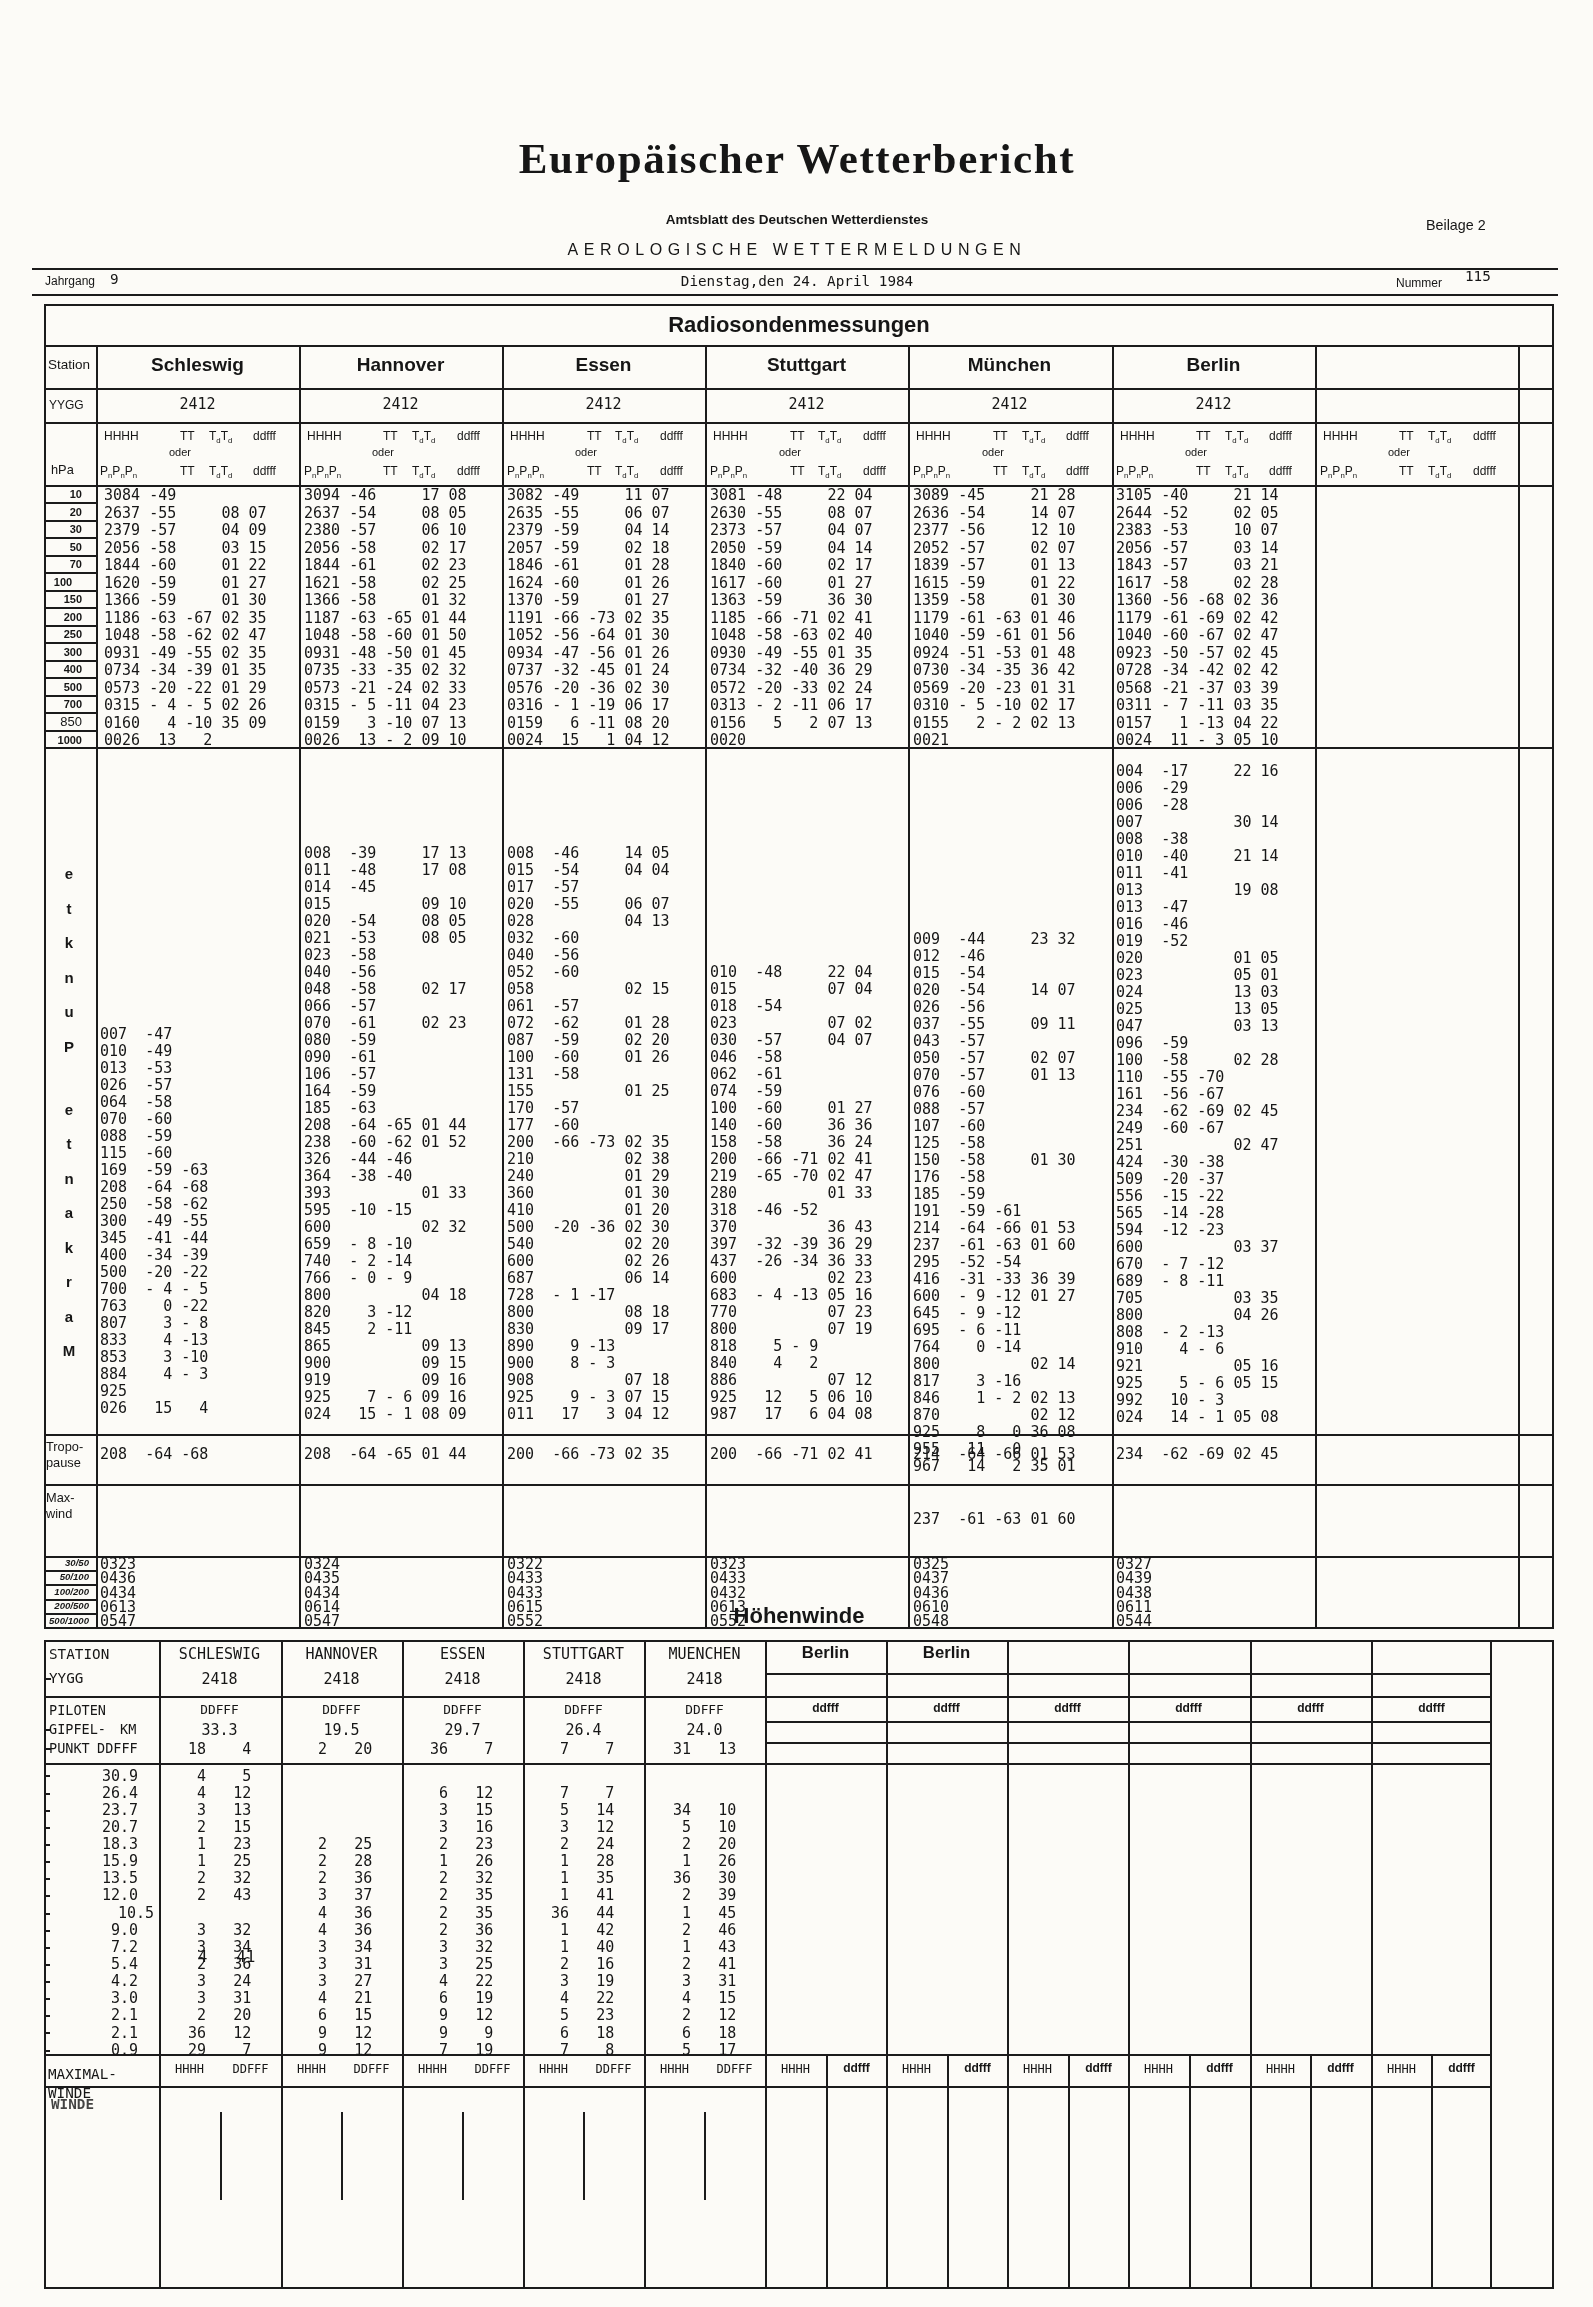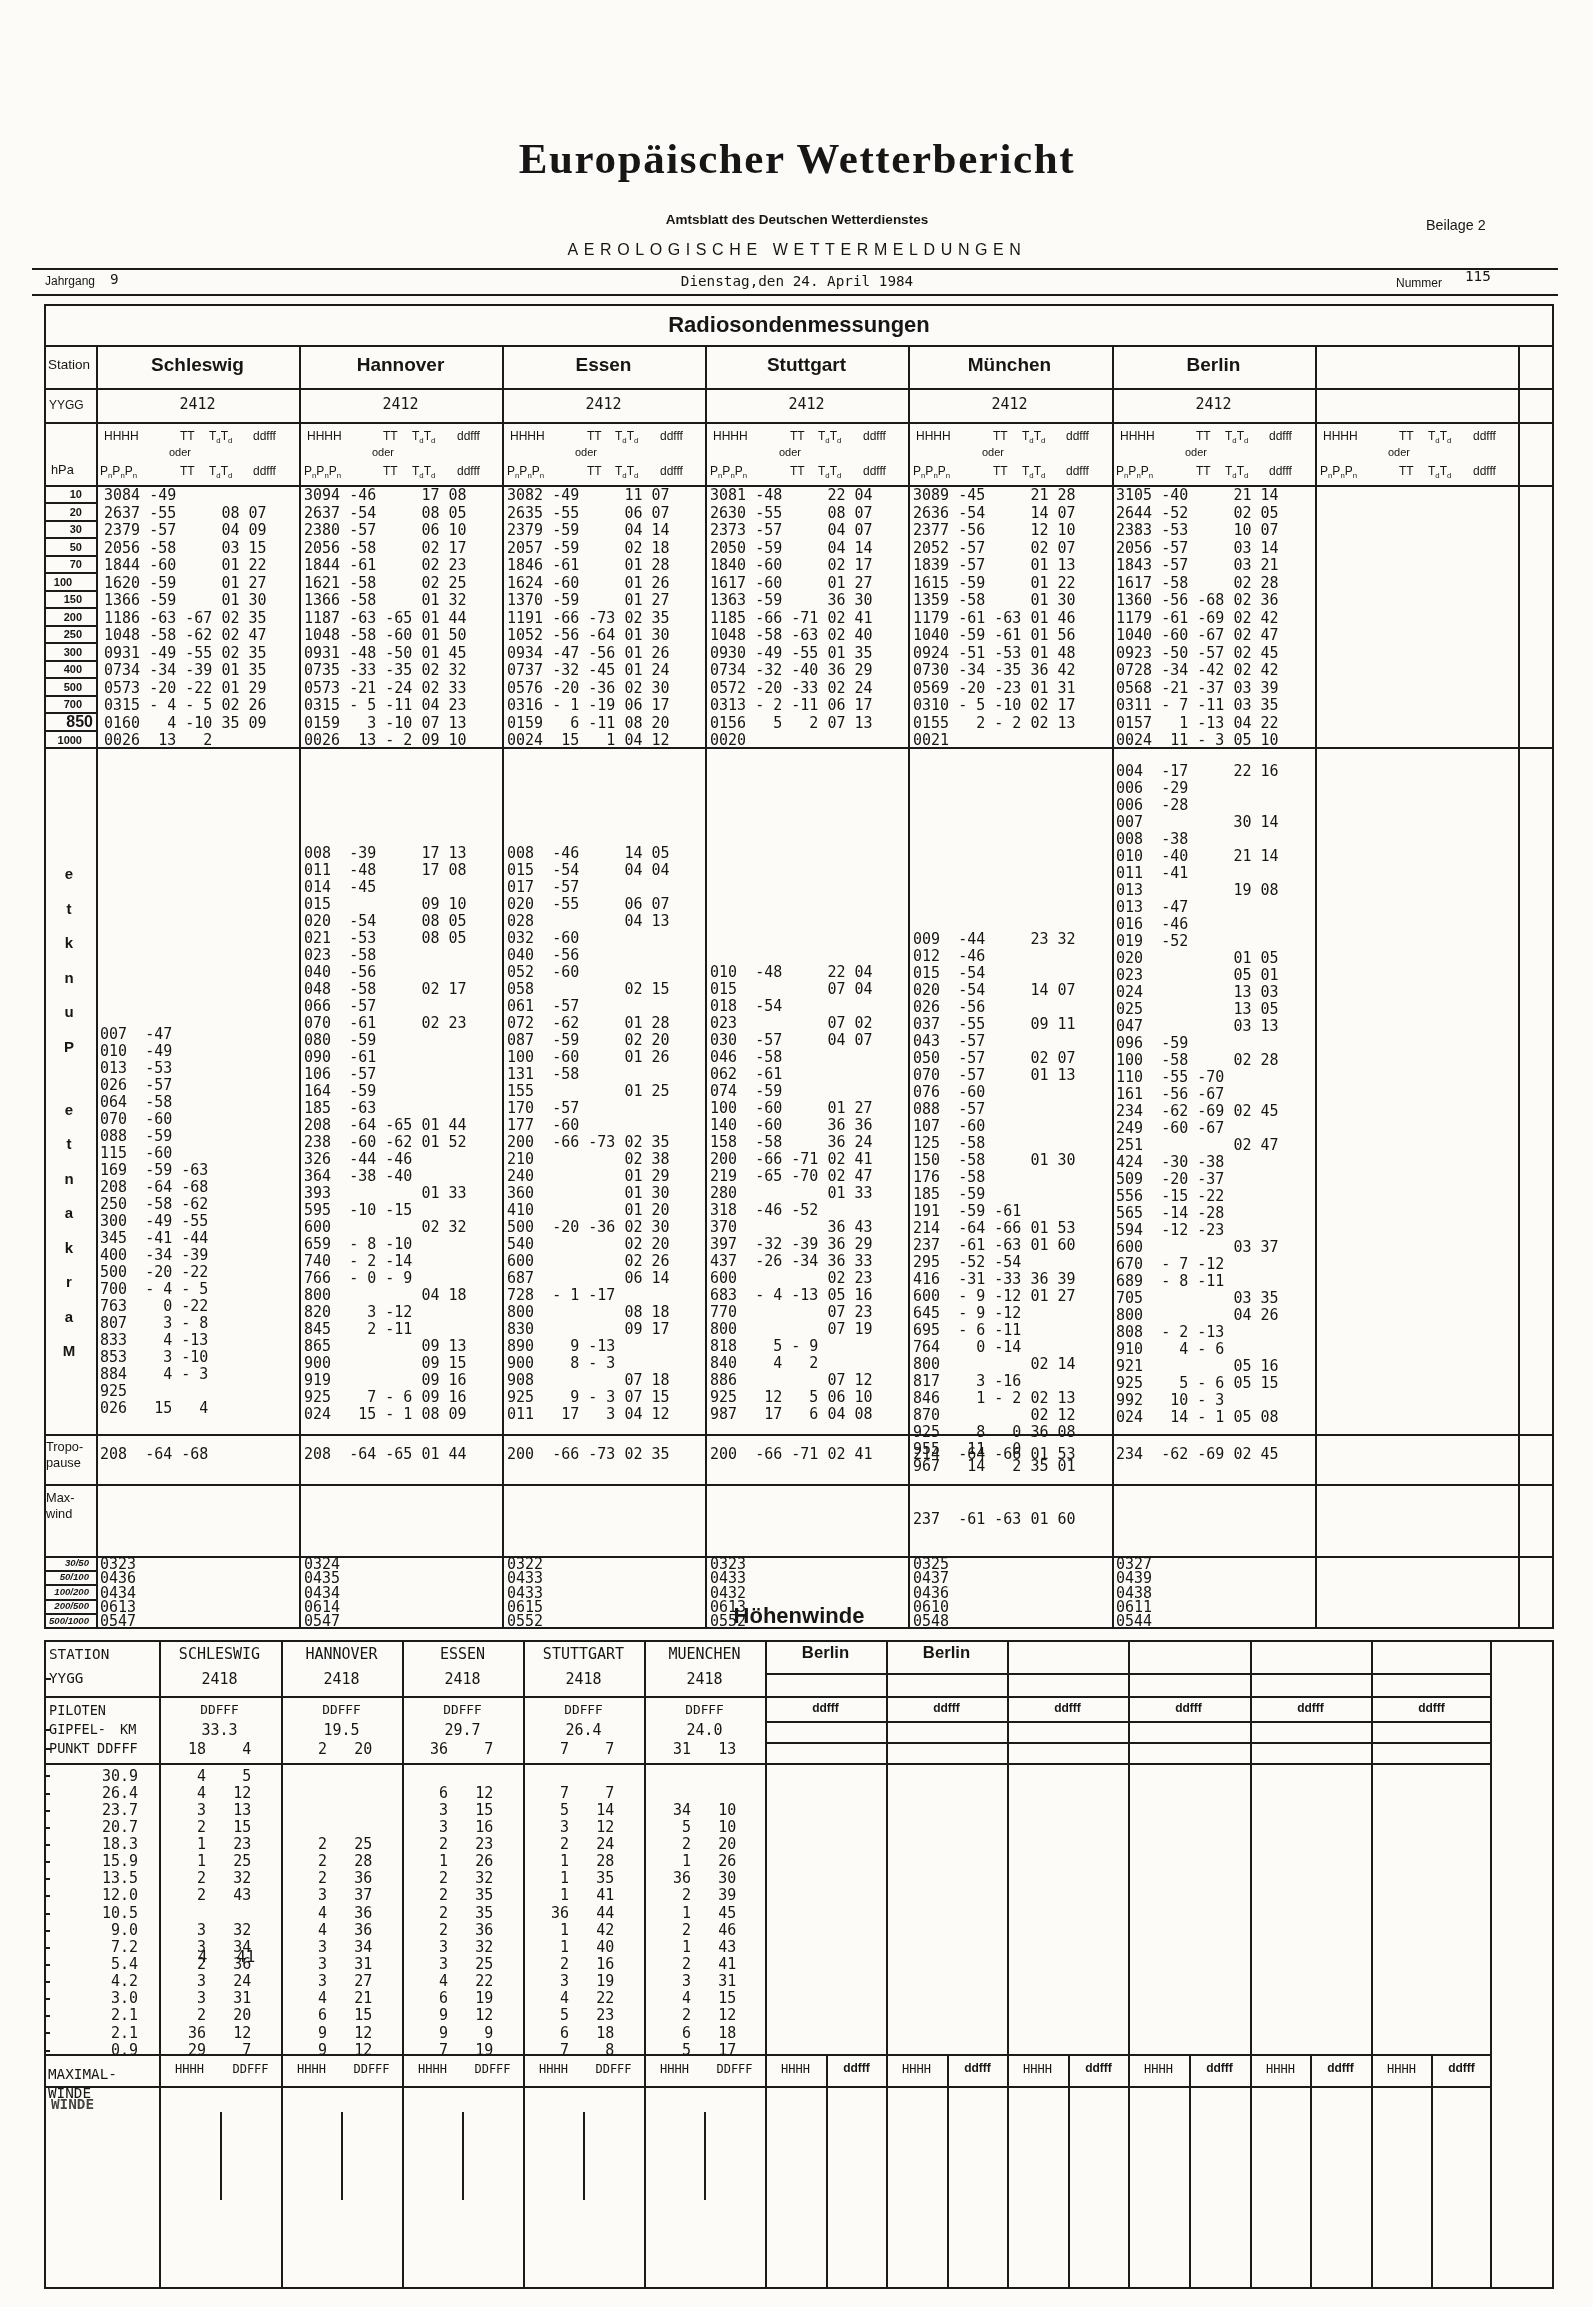--- a/index.html
+++ b/index.html
@@ -79,21 +79,21 @@
       <div class="abs sans" style="left: 44px; top: 626px; width: 38px; text-align: right; font-size: 11px; font-weight: bold; line-height: 16px;">250</div>
       <div class="ln" style="left: 44px; top: 642px; width: 52px; height: 1.6px;"></div>
       <div class="abs sans" style="left: 44px; top: 644px; width: 38px; text-align: right; font-size: 11px; font-weight: bold; line-height: 16px;">300</div>
       <div class="ln" style="left: 44px; top: 660px; width: 52px; height: 1.6px;"></div>
       <div class="abs sans" style="left: 44px; top: 661px; width: 38px; text-align: right; font-size: 11px; font-weight: bold; line-height: 16px;">400</div>
       <div class="ln" style="left: 44px; top: 677px; width: 52px; height: 1.6px;"></div>
       <div class="abs sans" style="left: 44px; top: 679px; width: 38px; text-align: right; font-size: 11px; font-weight: bold; line-height: 16px;">500</div>
       <div class="ln" style="left: 44px; top: 695px; width: 52px; height: 1.6px;"></div>
       <div class="abs sans" style="left: 44px; top: 696px; width: 38px; text-align: right; font-size: 11px; font-weight: bold; line-height: 16px;">700</div>
       <div class="ln" style="left: 44px; top: 712px; width: 52px; height: 1.6px;"></div>
-      <div class="abs sans" style="left: 44px; top: 714px; width: 38px; text-align: right; font-size: 16px; font-weight: bold; line-height: 16px; padding-left: 11px;">850</div>
+      <div class="abs sans" style="left: 44px; top: 714px; width: 38px; text-align: right; font-size: 13px; font-weight: normal; line-height: 16px;">850</div>
       <div class="ln" style="left: 44px; top: 730px; width: 52px; height: 1.6px;"></div>
       <div class="abs sans" style="left: 44px; top: 732px; width: 38px; text-align: right; font-size: 11px; font-weight: bold; line-height: 16px;">1000</div>
       <div class="abs sans" style="left: 44px; top: 865px; width: 50px; height: 494px; display: flex; flex-direction: column; align-items: center; justify-content: space-between; font-weight: bold; font-size: 15px;">
         <span>e</span>
         <span>t</span>
         <span>k</span>
         <span>n</span>
         <span>u</span>
         <span>P</span>
         <span style="height: 11px;"> </span>
@@ -618,21 +618,21 @@
       <div class="abs mono pre" style="left: 430px; top: 1870px; font-size: 15px; line-height: 16px;"> 2   32</div>
       <div class="abs mono pre" style="left: 551px; top: 1870px; font-size: 15px; line-height: 16px;"> 1   35</div>
       <div class="abs mono pre" style="left: 673px; top: 1870px; font-size: 15px; line-height: 16px;">36   30</div>
       <div class="abs mono" style="left: 44px; top: 1887px; width: 94px; text-align: right; font-size: 15px; line-height: 16px;">12.0</div>
       <div class="ln" style="left: 44px; top: 1895px; width: 6.4px; height: 1.6px;"></div>
       <div class="abs mono pre" style="left: 188px; top: 1887px; font-size: 15px; line-height: 16px;"> 2   43</div>
       <div class="abs mono pre" style="left: 309px; top: 1887px; font-size: 15px; line-height: 16px;"> 3   37</div>
       <div class="abs mono pre" style="left: 430px; top: 1887px; font-size: 15px; line-height: 16px;"> 2   35</div>
       <div class="abs mono pre" style="left: 551px; top: 1887px; font-size: 15px; line-height: 16px;"> 1   41</div>
       <div class="abs mono pre" style="left: 673px; top: 1887px; font-size: 15px; line-height: 16px;"> 2   39</div>
-      <div class="abs mono" style="left: 44px; top: 1905px; width: 94px; text-align: right; font-size: 15px; line-height: 16px;">10.5</div>
+      <div class="abs mono" style="left: 60px; top: 1905px; width: 94px; text-align: right; font-size: 15px; line-height: 16px;">10.5</div>
       <div class="ln" style="left: 44px; top: 1913px; width: 6.4px; height: 1.6px;"></div>
       <div class="abs mono pre" style="left: 188px; top: 1905px; font-size: 16px; line-height: 16px; margin-top: 44px;"> 4   41</div>
       <div class="abs mono pre" style="left: 309px; top: 1905px; font-size: 15px; line-height: 16px;"> 4   36</div>
       <div class="abs mono pre" style="left: 430px; top: 1905px; font-size: 15px; line-height: 16px;"> 2   35</div>
       <div class="abs mono pre" style="left: 551px; top: 1905px; font-size: 15px; line-height: 16px;">36   44</div>
       <div class="abs mono pre" style="left: 673px; top: 1905px; font-size: 15px; line-height: 16px;"> 1   45</div>
       <div class="abs mono" style="left: 44px; top: 1922px; width: 94px; text-align: right; font-size: 15px; line-height: 16px;">9.0</div>
       <div class="ln" style="left: 44px; top: 1930px; width: 6.4px; height: 1.6px;"></div>
       <div class="abs mono pre" style="left: 188px; top: 1922px; font-size: 15px; line-height: 16px;"> 3   32</div>
       <div class="abs mono pre" style="left: 309px; top: 1922px; font-size: 15px; line-height: 16px;"> 4   36</div>

